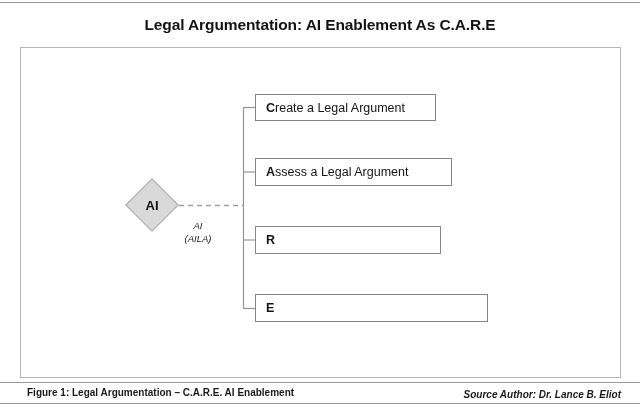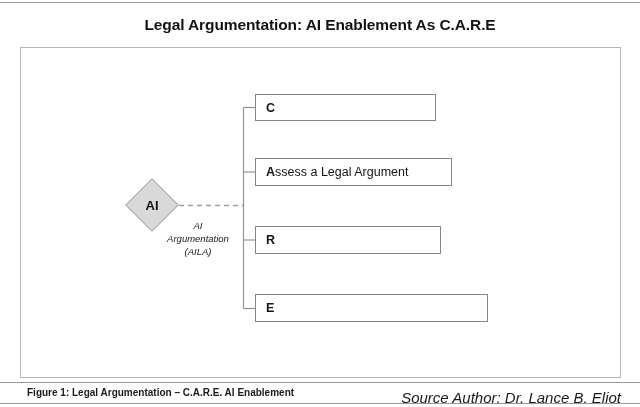--- a/index.html
+++ b/index.html
@@ -150,22 +150,22 @@
     left: 27px;
     top: 387px;
     font-size: 10px;
     font-weight: bold;
     color: #1a1a1a;
   }
   .footer-right {
     position: absolute;
     right: 19px;
     top: 389px;
-    font-size: 15px;
-    font-weight: normal;
+    font-size: 10px;
+    font-weight: bold;
     font-style: italic;
     color: #1a1a1a;
   }
 </style>
 </head>
 <body>
 
 <div class="page-rule-top"></div>
 
 <div class="title">Legal Argumentation: AI Enablement As C.A.R.E</div>
@@ -184,26 +184,26 @@
   <line x1="243.5" y1="308.5" x2="255" y2="308.5" stroke="#949494" stroke-width="1.2"></line>
 </svg>
 
 <div class="diamond-wrap">
   <div class="diamond-shape"></div>
   <div class="diamond-label">AI</div>
 </div>
 
 <div class="aila-caption">
   <div>AI</div>
-  <div>Argumentation</div>
   <div>(AILA)</div>
 </div>
 
 <div class="node-box" id="node-0">
   <span class="lead">C</span>
+    <span>reate a Legal Argument</span>
 </div>
 <div class="node-box" id="node-1">
   <span class="lead">A</span>
     <span>ssess a Legal Argument</span>
 </div>
 <div class="node-box" id="node-2">
   <span class="lead">R</span>
 </div>
 <div class="node-box" id="node-3">
   <span class="lead">E</span>

